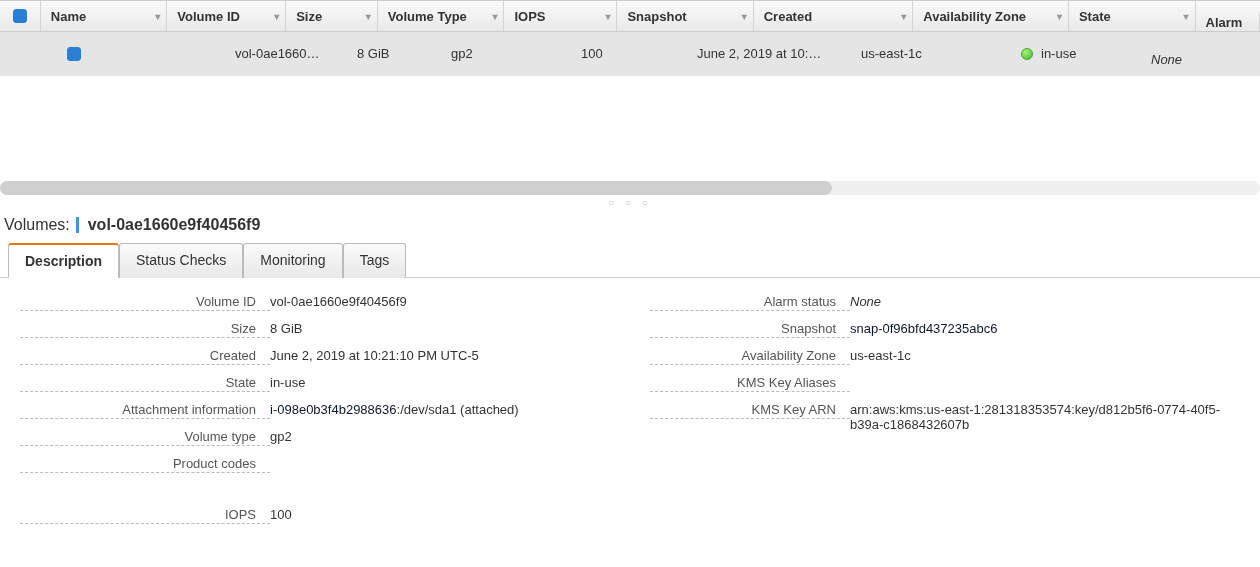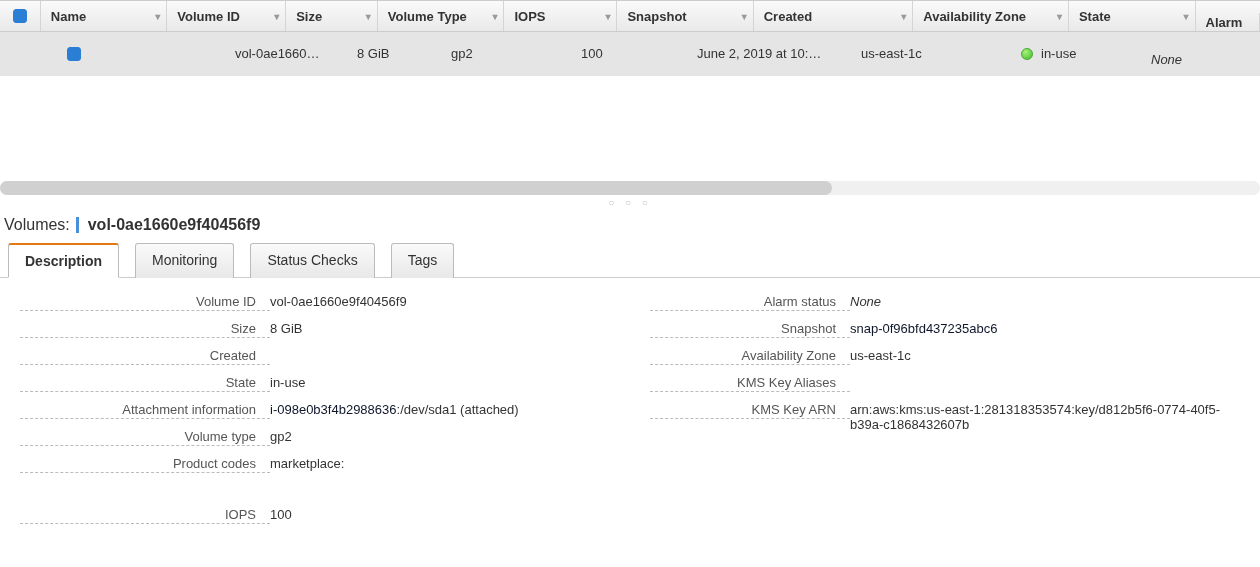--- a/index.html
+++ b/index.html
@@ -108,21 +108,21 @@
   .detail-header b { font-weight: 700; }
   .cursor-bar {
     display:inline-block;
     width: 3px; height: 16px;
     background:#4a90d9;
     vertical-align: -3px;
     margin: 0 4px 0 2px;
   }
   .tabs {
     display: flex;
-    gap: 16px;
+    gap: 0;
     padding: 0 8px;
     border-bottom: 1px solid #ccc;
   }
   .tab {
     padding: 8px 16px;
     border: 1px solid #bbb;
     border-bottom: none;
     border-radius: 3px 3px 0 0;
     background: linear-gradient(#fafafa,#e8e8e8);
     color: #333;
@@ -241,53 +241,53 @@
 <div class="divider-dots">○ ○ ○</div>
 
 <div class="detail-header">
   <span>Volumes:</span>
   <span class="cursor-bar"></span>
   <b>vol-0ae1660e9f40456f9</b>
 </div>
 
 <div class="tabs">
   <div class="tab active">Description</div>
+  <div class="tab">Status Checks</div>
   <div class="tab">Monitoring</div>
-  <div class="tab">Status Checks</div>
   <div class="tab">Tags</div>
 </div>
 
 <div class="detail-body">
   <div class="detail-col left">
     <div class="kv-row">
       <div class="kv-label">Volume ID</div>
       <div class="kv-value">vol-0ae1660e9f40456f9</div>
     </div>
     <div class="kv-row">
       <div class="kv-label">Size</div>
       <div class="kv-value">8 GiB</div>
     </div>
     <div class="kv-row">
       <div class="kv-label">Created</div>
+      <div class="kv-value">June 2, 2019 at 10:21:10 PM UTC-5</div>
     </div>
     <div class="kv-row">
       <div class="kv-label">State</div>
       <div class="kv-value">in-use</div>
     </div>
     <div class="kv-row">
       <div class="kv-label">Attachment information</div>
       <div class="kv-value"><a class="link">i-098e0b3f4b2988636</a><span>:/dev/sda1 (attached)</span></div>
     </div>
     <div class="kv-row">
       <div class="kv-label">Volume type</div>
       <div class="kv-value">gp2</div>
     </div>
     <div class="kv-row">
       <div class="kv-label">Product codes</div>
-      <div class="kv-value">marketplace:</div>
     </div>
     <div style="height:24px"></div>
     <div class="kv-row">
       <div class="kv-label">IOPS</div>
       <div class="kv-value">100</div>
     </div>
   </div>
 
   <div class="detail-col right">
     <div class="kv-row">

